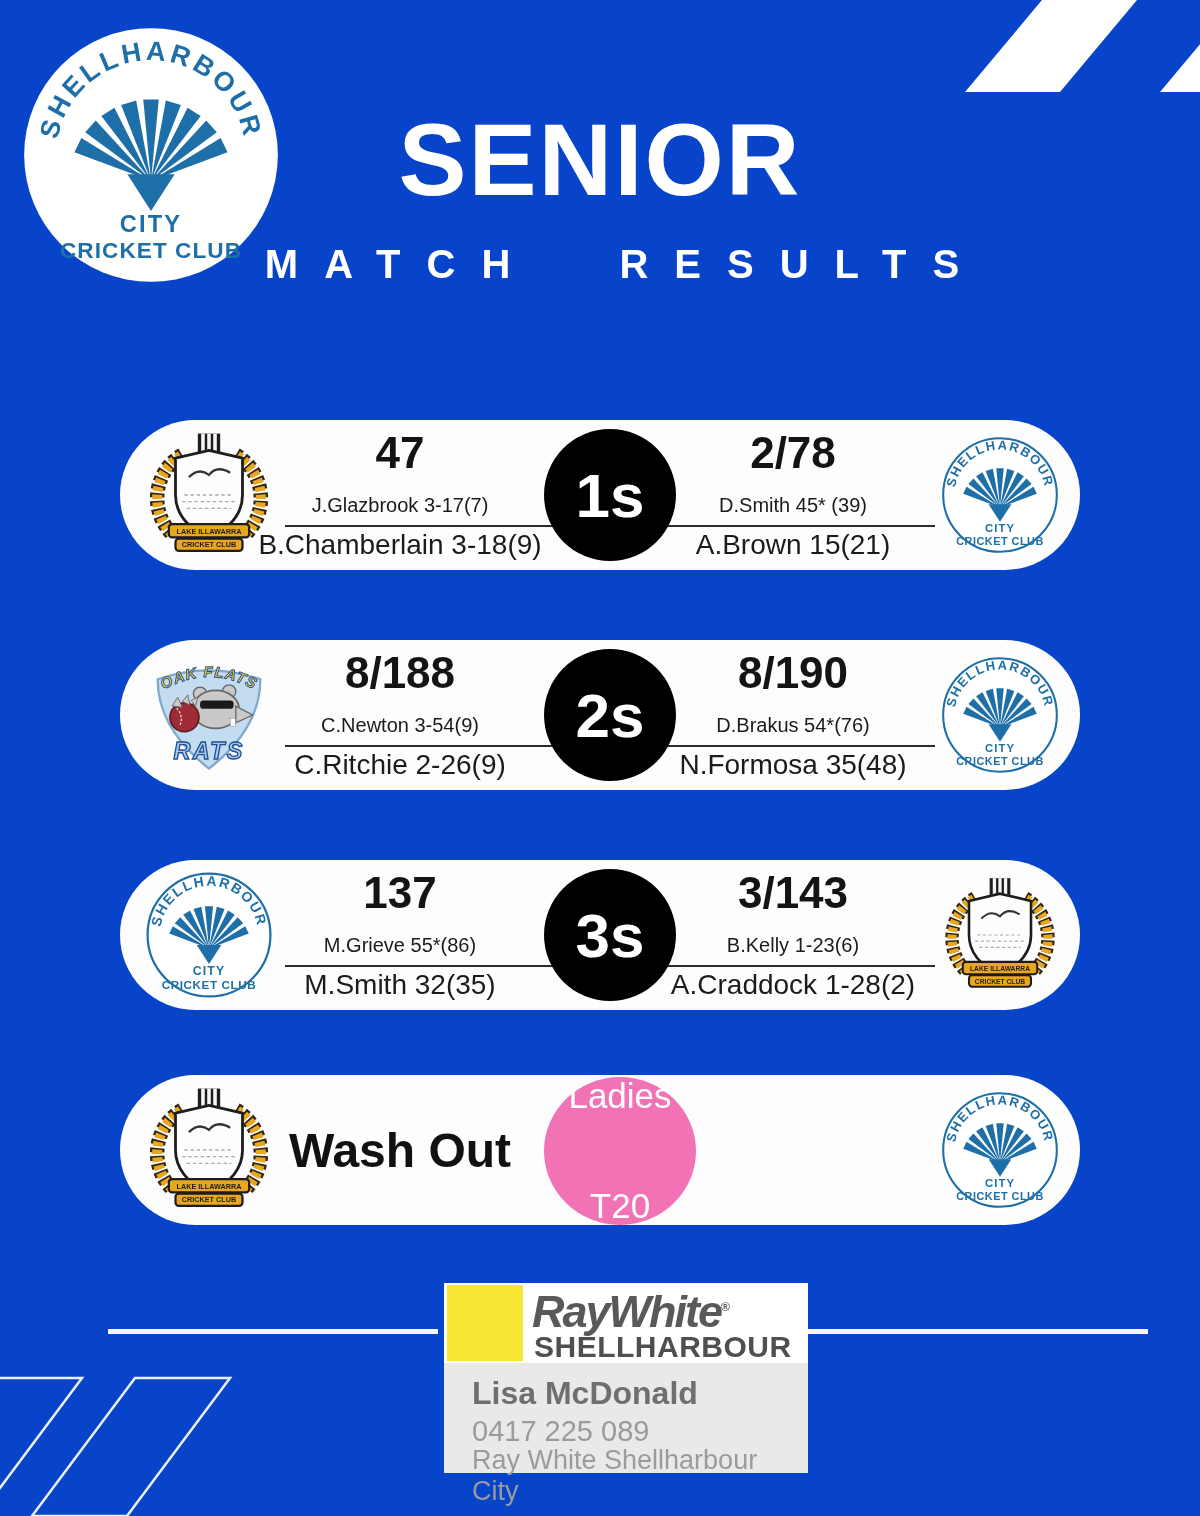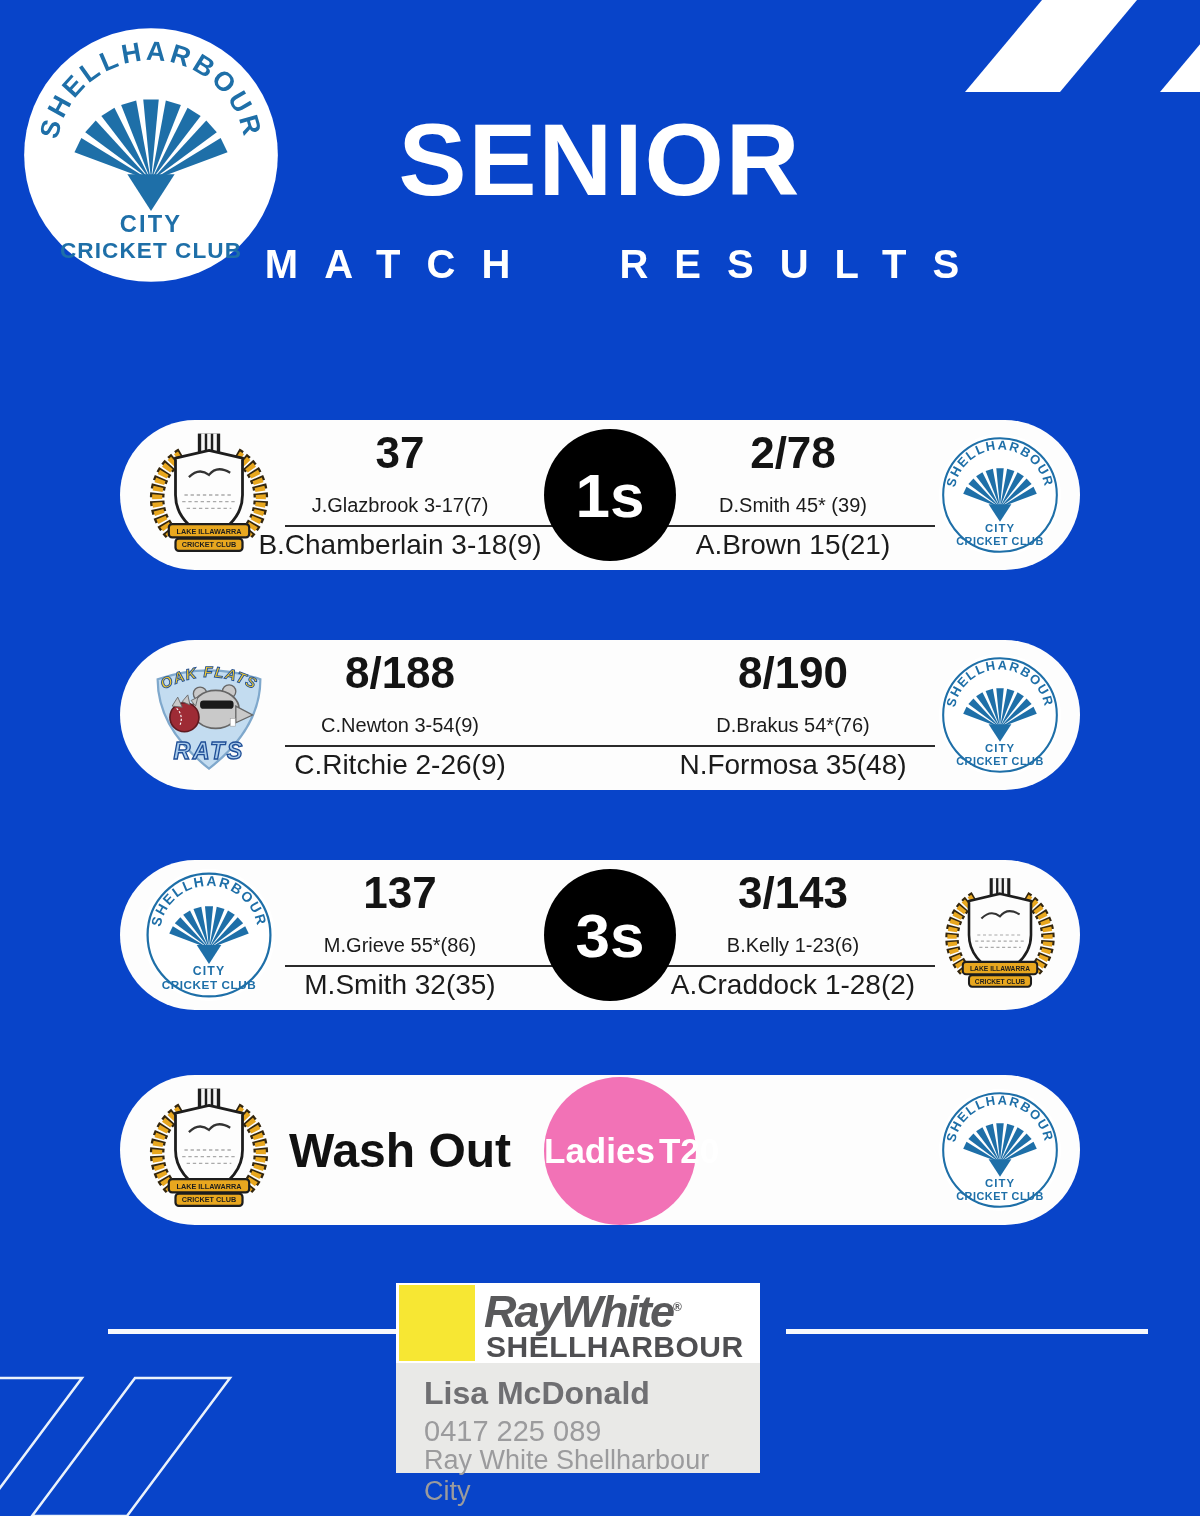--- a/index.html
+++ b/index.html
@@ -30,29 +30,29 @@
   .score{position:absolute;top:8px;left:0;width:330px;font-size:44px;font-weight:800;color:#141414;line-height:50px;}
   .p1{position:absolute;top:68px;left:0;width:330px;font-size:20px;color:#1b1b1b;line-height:34px;}
   .p2{position:absolute;top:108px;left:0;width:330px;font-size:28px;color:#1b1b1b;line-height:34px;}
   .sep{position:absolute;left:165px;top:105px;width:650px;height:2px;background:#2b2b2b;z-index:1;}
   .grade-circle{position:absolute;left:424px;top:9px;width:132px;height:132px;border-radius:50%;
                 background:#000000;z-index:3;display:flex;align-items:center;justify-content:center;
                 color:#fff;font-size:62px;font-weight:700;}
   .washout{position:absolute;left:115px;top:48px;width:330px;text-align:center;
            font-size:48px;font-weight:800;color:#111;z-index:2;}
   .pink-badge{position:absolute;left:424px;top:2px;width:152px;height:148px;border-radius:50%;
-              background:#F272B6;z-index:3;display:flex;flex-direction:row;align-items:center;
-              justify-content:space-between;gap:4px;color:#fff;font-weight:700;}
+              background:#F272B6;z-index:3;display:flex;flex-direction:column;align-items:center;
+              justify-content:space-between;gap:4px;color:#fff;font-weight:400;}
   .pink-badge span{font-size:35px;line-height:38px;}
 
   
   .hline{position:absolute;height:5px;background:#F6F8FC;top:1329px;}
   .hline.left{left:108px;width:330px;}
   .hline.right{left:786px;width:362px;}
-  .sponsor{position:absolute;left:396px;top:1283px;width:378px;height:190px;}
+  .sponsor{position:absolute;left:444px;top:1283px;width:378px;height:190px;}
   .sp-top{position:absolute;left:0;top:0;width:364px;height:80px;background:#FFFFFF;}
   .yellow-sq{position:absolute;left:3px;top:2px;width:76px;height:76px;background:#F7E733;}
   .rw-logo{position:absolute;left:88px;top:0px;width:276px;font-style:italic;font-weight:800;
            font-size:45px;letter-spacing:-2px;color:#59595B;line-height:48px;}
   .rw-reg{font-size:12px;font-style:normal;vertical-align:super;letter-spacing:0;}
   .rw-office{position:absolute;left:90px;top:47px;width:274px;font-size:30px;font-weight:700;
              color:#4F4F52;letter-spacing:0.5px;}
   .sp-bottom{position:absolute;left:0;top:80px;width:364px;height:110px;background:#E9E9E7;}
   .sp-agent{position:absolute;left:28px;top:12px;font-size:32px;font-weight:700;color:#6F6F72;}
   .sp-phone{position:absolute;left:28px;top:52px;font-size:29px;color:#9B9B9D;}
@@ -145,21 +145,21 @@
     <use href="#shell-plain"></use>
   </svg>
   <div class="title">SENIOR</div>
   <div class="subtitle">MATCH RESULTS</div>
 
   <div class="card card1">
     <svg class="team-logo l" viewBox="0 0 120 120">
         <use href="#lake-crest"></use>
       </svg>
     <div class="scoreblock l">
-      <div class="score">37</div>
+      <div class="score">47</div>
       <div class="p1">J.Glazbrook 3-17(7)</div>
       <div class="p2">B.Chamberlain 3-18(9)</div>
     </div>
     <div class="sep"></div>
     <div class="grade-circle">
       <span>1s</span>
     </div>
     <div class="scoreblock r">
       <div class="score">2/78</div>
       <div class="p1">D.Smith 45* (39)</div>
@@ -173,20 +173,23 @@
   <div class="card card2">
     <svg class="team-logo l" viewBox="0 0 120 120">
         <use href="#oak-rats"></use>
       </svg>
     <div class="scoreblock l">
       <div class="score">8/188</div>
       <div class="p1">C.Newton 3-54(9)</div>
       <div class="p2">C.Ritchie 2-26(9)</div>
     </div>
     <div class="sep"></div>
+    <div class="grade-circle">
+      <span>2s</span>
+    </div>
     <div class="scoreblock r">
       <div class="score">8/190</div>
       <div class="p1">D.Brakus 54*(76)</div>
       <div class="p2">N.Formosa 35(48)</div>
     </div>
     <svg class="team-logo r" viewBox="0 0 120 120">
         <use href="#shell-ring"></use>
       </svg>
   </div>
 

